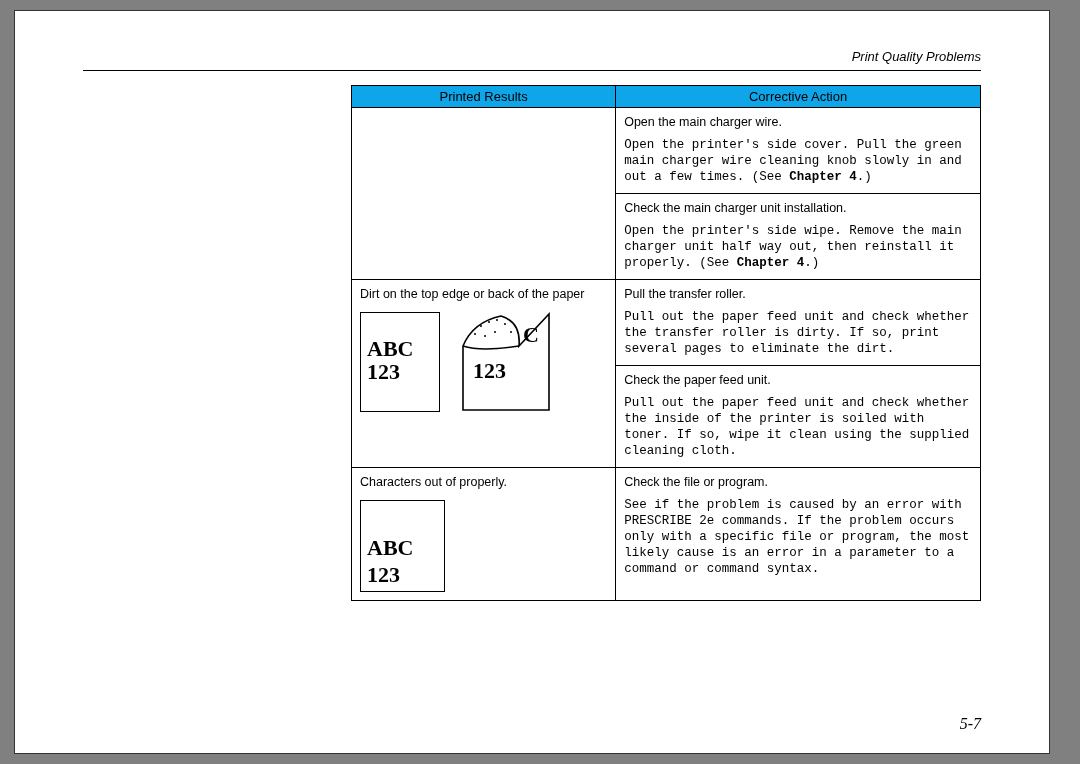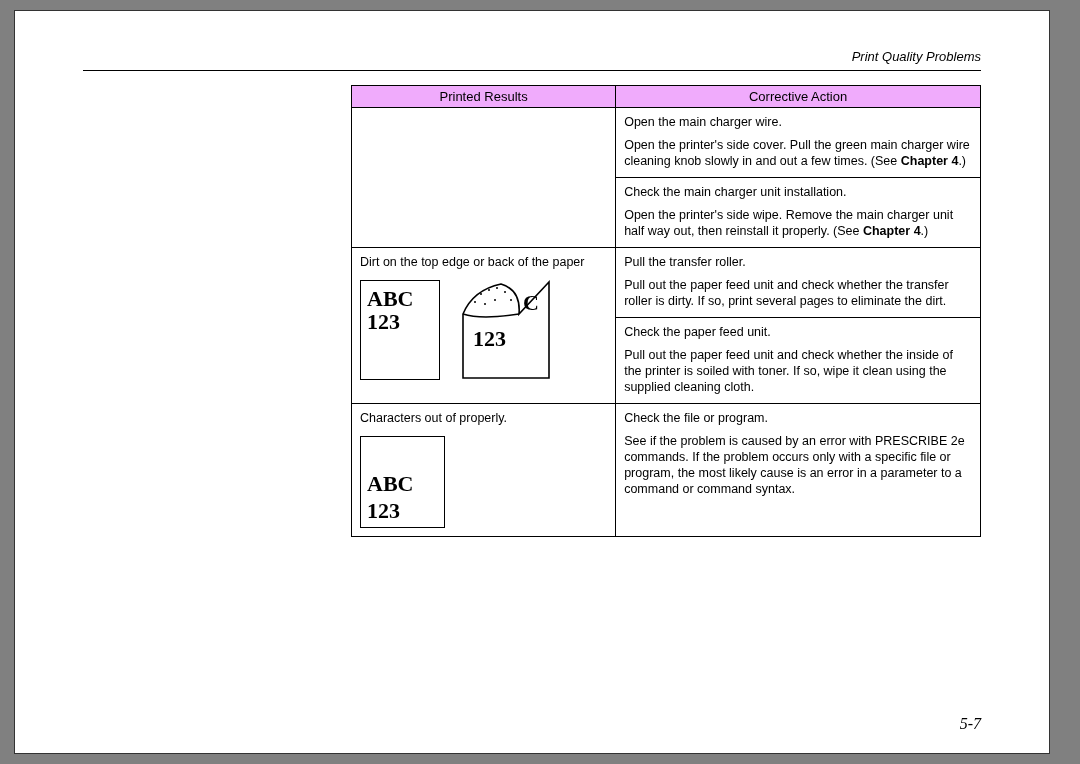--- a/index.html
+++ b/index.html
@@ -42,56 +42,56 @@
   .main-table {
     width: 100%;
     border-collapse: collapse;
     table-layout: fixed;
     margin-left: 268px;
     width: calc(100% - 268px);
   }
   .main-table col.col-result { width: 42%; }
   .main-table col.col-action { width: 58%; }
   .main-table th {
-    background: #f0abfc;
+    background: #0ea5e9;
     border: 1.5px solid #000;
     font-weight: normal;
     padding: 3px 6px;
     font-size: 13px;
   }
   .main-table td {
     border: 1.5px solid #000;
     vertical-align: top;
     padding: 6px 8px 8px 8px;
     font-size: 12.5px;
     line-height: 1.28;
   }
   .main-table td.no-top { border-top: none; }
   .action-row { margin-bottom: 7px; }
-  .action-row:last-child { margin-bottom: 0; }
+  .action-row:last-child { margin-bottom: 0; font-family: Liberation Mono, monospace; }
   .page-num {
     position: absolute;
     right: 68px;
     bottom: 20px;
     font-style: italic;
     font-size: 16px;
     font-family: Georgia, 'Times New Roman', serif;
   }
   .illus {
     margin-top: 10px;
   }
   .sheet {
     display: inline-block;
     border: 1.5px solid #000;
     width: 80px;
     height: 100px;
     margin-right: 18px;
     vertical-align: top;
     position: relative;
-    padding: 6px 6px;
+    padding: 24px 6px;
     box-sizing: border-box;
     font-family: Georgia, 'Times New Roman', serif;
     overflow: hidden;
   }
   .sheet .big {
     font-weight: bold;
     font-size: 22px;
     line-height: 1.05;
   }
   .sheet .big2 {

